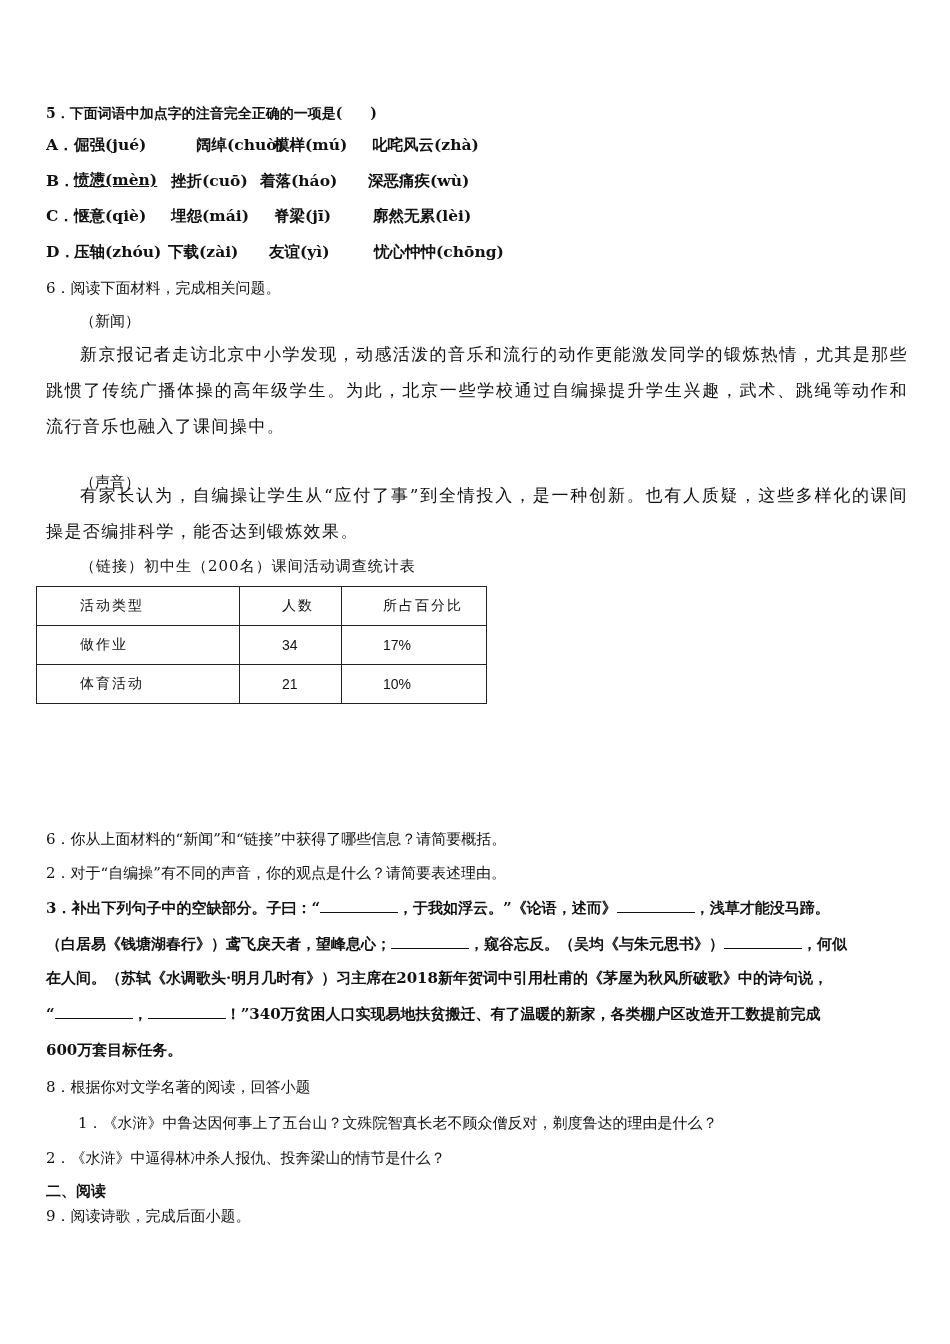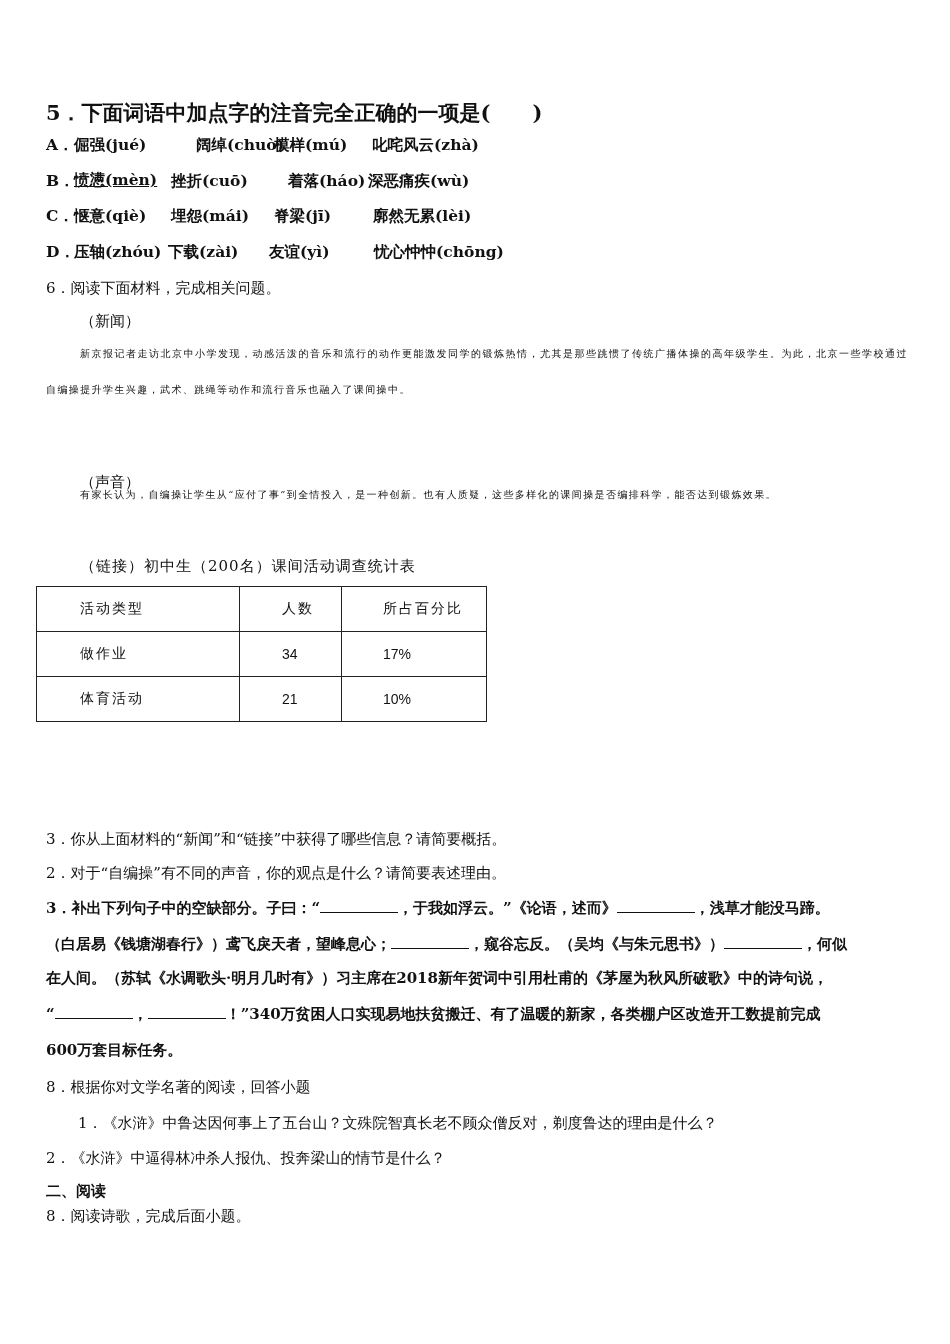--- a/index.html
+++ b/index.html
@@ -1,25 +1,25 @@
 <!DOCTYPE html>
 <html><head>
 <meta charset="utf-8">
 <style>
   html, body { margin:0; padding:0; background:#ffffff; }
   body { width:950px; height:1344px; position:relative; overflow:hidden;
          font-family:"DejaVu Serif", serif; color:#111; }
   .line { position:absolute; left:46px; white-space:nowrap; font-size:15px; line-height:20px; }
   .bold { font-weight:bold; }
-  .q5 { font-size:21px; }
+  .q5 { font-size:14px; }
   .opt { position:absolute; white-space:nowrap; font-size:15.5px; font-weight:bold; line-height:20px; }
-  .para { position:absolute; left:46px; width:862px; font-size:10px; line-height:36px; text-align:justify; letter-spacing:1.4px; }
+  .para { position:absolute; left:46px; width:862px; font-size:17px; line-height:36px; text-align:justify; letter-spacing:1.4px; }
   .indent { text-indent:34px; }
   table.survey { position:absolute; left:36px; top:586px; border-collapse:collapse; font-size:14px; }
-  table.survey td { border:1.5px solid #222; height:45px; padding:0; vertical-align:middle; }
+  table.survey td { border:1.5px solid #222; height:39px; padding:0; vertical-align:middle; }
   table.survey td.c1 { width:203px; padding-left:43px; box-sizing:border-box; letter-spacing:2px; }
   table.survey td.c2 { width:102px; padding-left:42px; box-sizing:border-box; font-family:"Liberation Sans", sans-serif; }
   table.survey td.c3 { width:145px; padding-left:41px; box-sizing:border-box; font-family:"Liberation Sans", sans-serif; }
   table.survey tr.head td.c2, table.survey tr.head td.c3 { font-family:"DejaVu Serif", serif; letter-spacing:2px; }
   .blank { display:inline-block; width:78px; border-bottom:1.5px solid #111; height:14px; vertical-align:baseline; }
 </style>
 </head>
 <body>
 
 <div class="line bold q5" style="top:103px;">5．下面词语中加点字的注音完全正确的一项是(　　)</div>
@@ -28,21 +28,21 @@
   <span class="opt" style="left:46px;top:135px;">A．</span>
   <span class="opt" style="left:74px;top:135px;">倔强(jué)</span>
   <span class="opt" style="left:172px;top:135px;padding-left:24px;">阔绰(chuò)</span>
   <span class="opt" style="left:274px;top:135px;">模样(mú)</span>
   <span class="opt" style="left:372px;top:135px;">叱咤风云(zhà)</span>
 </div>
 <div>
   <span class="opt" style="left:46px;top:171px;">B．</span>
   <span class="opt" style="left:74px;top:170px;text-decoration:underline;">愤懑(mèn)</span>
   <span class="opt" style="left:171px;top:171px;">挫折(cuō)</span>
-  <span class="opt" style="left:288px;top:171px;">着落(háo)</span>
+  <span class="opt" style="left:260px;top:171px;">着落(háo)</span>
   <span class="opt" style="left:368px;top:171px;">深恶痛疾(wù)</span>
 </div>
 <div>
   <span class="opt" style="left:46px;top:206px;">C．</span>
   <span class="opt" style="left:74px;top:206px;">惬意(qiè)</span>
   <span class="opt" style="left:171px;top:206px;">埋怨(mái)</span>
   <span class="opt" style="left:274px;top:206px;">脊梁(jī)</span>
   <span class="opt" style="left:373px;top:206px;">廓然无累(lèi)</span>
 </div>
 <div>
@@ -73,33 +73,33 @@
     <td class="c3">17%</td>
   </tr>
   <tr>
     <td class="c1">体育活动</td>
     <td class="c2">21</td>
     <td class="c3">10%</td>
   </tr>
 </tbody>
   </table>
 
-<div class="line" style="top:829px;">3．你从上面材料的“新闻”和“链接”中获得了哪些信息？请简要概括。</div>
+<div class="line" style="top:829px;">6．你从上面材料的“新闻”和“链接”中获得了哪些信息？请简要概括。</div>
 <div class="line" style="top:863px;">2．对于“自编操”有不同的声音，你的观点是什么？请简要表述理由。</div>
 
 <div class="line bold" style="top:898px;">
   <span>3．补出下列句子中的空缺部分。子曰：“</span><span class="blank"></span><span>，于我如浮云。”《论语，述而》</span><span class="blank"></span><span>，浅草才能没马蹄。</span>
 </div>
 <div class="line bold" style="top:934px;">
   <span>（白居易《钱塘湖春行》）鸢飞戾天者，望峰息心；</span><span class="blank"></span><span>，窥谷忘反。（吴均《与朱元思书》）</span><span class="blank"></span><span>，何似</span>
 </div>
 <div class="line bold" style="top:968px;">在人间。（苏轼《水调歌头·明月几时有》）习主席在2018新年贺词中引用杜甫的《茅屋为秋风所破歌》中的诗句说，</div>
 <div class="line bold" style="top:1004px;">
   <span>“</span><span class="blank"></span><span>，</span><span class="blank"></span><span>！”340万贫困人口实现易地扶贫搬迁、有了温暖的新家，各类棚户区改造开工数提前完成</span>
 </div>
 <div class="line bold" style="top:1040px;">600万套目标任务。</div>
 
 <div class="line" style="top:1077px;">8．根据你对文学名著的阅读，回答小题</div>
 <div class="line" style="top:1113px;margin-left:32px;">1．《水浒》中鲁达因何事上了五台山？文殊院智真长老不顾众僧反对，剃度鲁达的理由是什么？</div>
 <div class="line" style="top:1148px;">2．《水浒》中逼得林冲杀人报仇、投奔梁山的情节是什么？</div>
 
 <div class="line bold" style="top:1181px;">二、阅读</div>
-<div class="line" style="top:1206px;">8．阅读诗歌，完成后面小题。</div>
+<div class="line" style="top:1206px;">9．阅读诗歌，完成后面小题。</div>
 
 </body></html>

